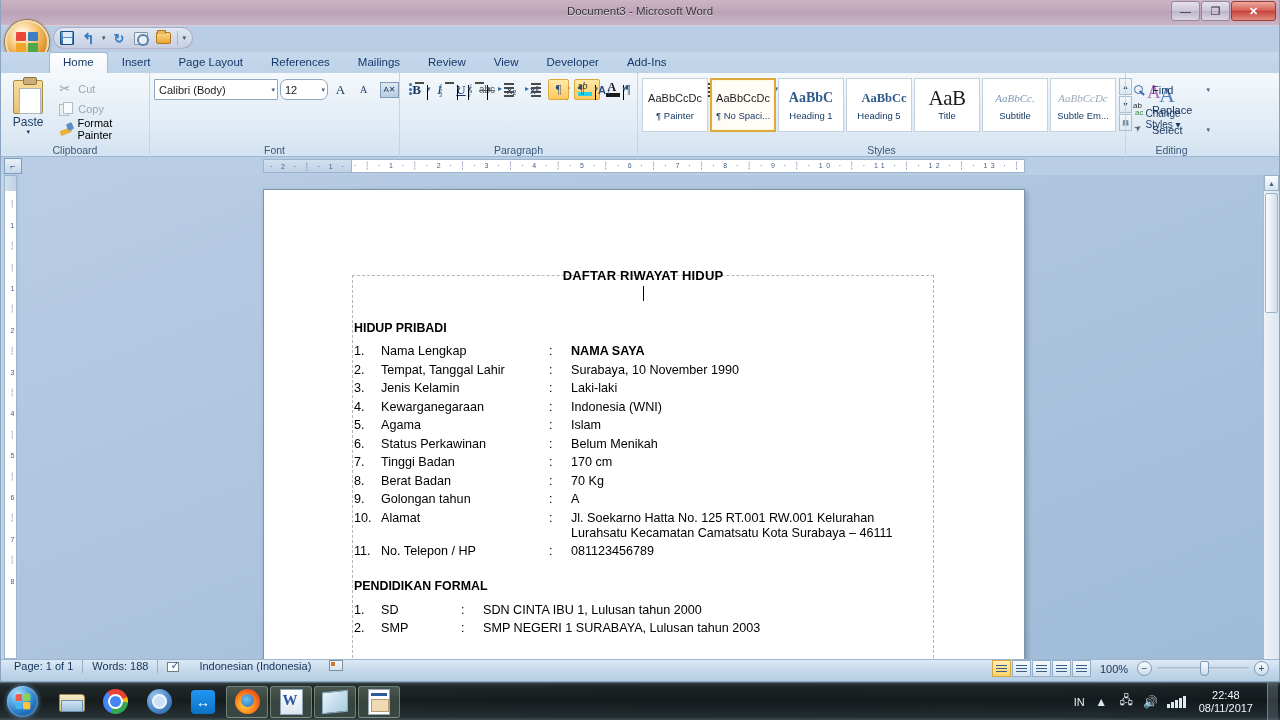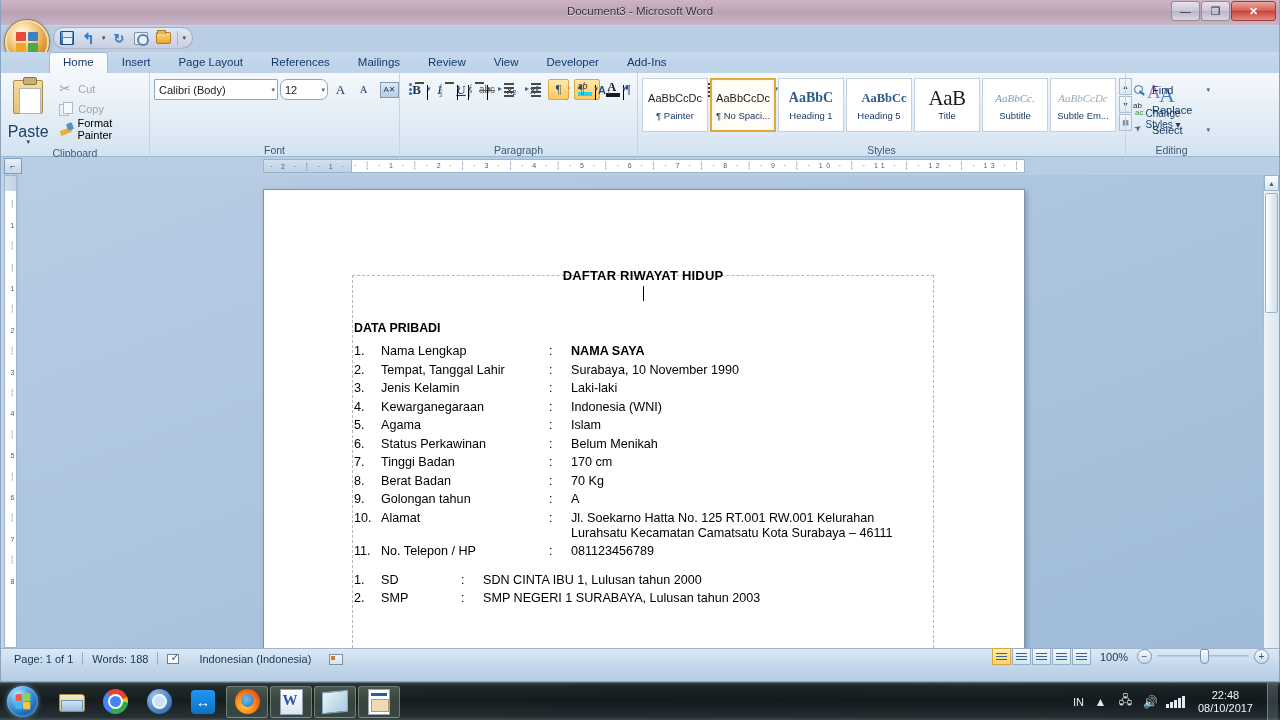--- a/index.html
+++ b/index.html
@@ -126,21 +126,21 @@
 
   
   .clip-group { width: 148px; }
   .paste-btn { width: 52px; display: flex; flex-direction: column; align-items: center; padding-top: 4px; cursor: default; }
   .clipboard-ico {
     width: 30px; height: 34px; background: linear-gradient(to bottom, #f5dca0, #e8c274);
     border: 1px solid #a98b44; border-radius: 2px; position: relative;
   }
   .clipboard-ico::before { content: ""; position: absolute; left: 9px; top: -4px; width: 12px; height: 6px; background: #c9b07a; border: 1px solid #8e7436; border-radius: 2px; }
   .clipboard-ico::after { content: ""; position: absolute; left: 5px; top: 7px; width: 20px; height: 24px; background: #fff; border: 1px solid #aeb6bd; }
-  .paste-label { font-size: 16px; color: #1f4068; margin-top: 12px; line-height: 12px; text-align: center; }
+  .paste-label { font-size: 12px; color: #1f4068; margin-top: 2px; line-height: 12px; text-align: center; }
   .paste-caret { font-size: 7px; color: #1f4068; line-height: 8px; }
   .clip-cmds { display: flex; flex-direction: column; gap: 2px; padding: 4px 0 0 4px; }
   .clip-cmd { display: flex; align-items: center; gap: 5px; height: 18px; font-size: 11px; padding: 0 4px; border-radius: 2px; cursor: default; }
   .clip-cmd.dim { color: #a0a6ab; }
   .cut-ico { width: 14px; height: 14px; color: #9aa1a8; font-size: 13px; line-height: 14px; }
   .copy-ico { width: 14px; height: 14px; position: relative; }
   .copy-ico::before { content: ""; position: absolute; left: 0; top: 2px; width: 8px; height: 10px; border: 1px solid #b4bbc1; background: #eef1f3; }
   .copy-ico::after { content: ""; position: absolute; left: 4px; top: 0; width: 8px; height: 10px; border: 1px solid #b4bbc1; background: #f8fafb; }
   .fp-ico { width: 15px; height: 14px; position: relative; }
   .fp-ico::before { content: ""; position: absolute; left: 1px; top: 7px; width: 12px; height: 5px; background: #e8b23a; transform: rotate(-22deg); border-radius: 1px; }
@@ -326,23 +326,23 @@
 
   .vscroll {
     position: absolute; right: 0; top: 0; bottom: 0; width: 16px;
     background: linear-gradient(to right,#eef3f8,#dbe6f0); border-left: 1px solid #a8bdd2;
   }
   .vs-btn { height: 16px; border: 1px solid #9ab2c8; background: linear-gradient(to bottom,#fbfdfe,#d6e3ef); font-size: 7px; display: flex; align-items: center; justify-content: center; color: #3c5f85; }
   .vs-thumb { position: absolute; left: 1px; right: 1px; top: 18px; height: 120px; border: 1px solid #9ab2c8; border-radius: 2px; background: linear-gradient(to right,#fdfeff,#cfdeec); }
 
   
   .statusbar {
-    height: 22px; flex: none; display: flex; align-items: flex-end;
+    height: 22px; flex: none; display: flex; align-items: flex-start;
     background: linear-gradient(to bottom, #dce9f5 0%, #c3d7ea 55%, #b5cde3 100%);
-    border-top: 1px solid #9db6d0; font-size: 11px; color: #143358; padding: 16px 4px;
+    border-top: 1px solid #9db6d0; font-size: 11px; color: #143358; padding: 0 4px;
   }
   .sb-item { padding: 0 9px; white-space: nowrap; display: flex; align-items: center; gap: 5px; }
   .sb-sep { width: 1px; height: 13px; background: #93aec9; }
   .proof-ico { width: 14px; height: 13px; position: relative; }
   .proof-ico::before { content: ""; position: absolute; left: 0; top: 2px; width: 10px; height: 8px; border: 1px solid #6d7e8d; background: #fbfdfe; }
   .proof-ico::after { content: "✓"; position: absolute; left: 3px; top: -1px; font-size: 11px; color: #2c5a8c; }
   .card-ico { width: 14px; height: 11px; background: linear-gradient(to bottom,#f2f6fa,#d7e3ee); border: 1px solid #7c90a4; position: relative; }
   .card-ico::after { content: ""; position: absolute; left: 1px; top: 1px; width: 4px; height: 4px; background: #d4792c; }
   .sb-right { margin-left: auto; display: flex; align-items: center; gap: 6px; padding-right: 6px; }
   .viewbtns { display: flex; gap: 1px; }
@@ -760,21 +760,21 @@
     <div class="canvas">
       <div class="page">
         <div class="textbounds"></div>
         <div class="doc">
 
           <div class="doc-title">DAFTAR RIWAYAT HIDUP</div>
           <div class="caret-line">
             <span class="caret"></span>
           </div>
 
-          <div class="sec-head">DATA PRIBADI</div>
+          <div class="sec-head">HIDUP PRIBADI</div>
 
           <table class="dtable">
             <tbody>
               <tr>
                 <td class="c-no">1.</td>
                 <td class="c-lbl">Nama Lengkap</td>
                 <td class="c-col">:</td>
                 <td class="bold-val">NAMA SAYA</td>
               </tr>
               <tr>
@@ -833,20 +833,21 @@
               </tr>
               <tr>
                 <td class="c-no">11.</td>
                 <td class="c-lbl">No. Telepon / HP</td>
                 <td class="c-col">:</td>
                 <td>081123456789</td>
               </tr>
             </tbody>
           </table>
 
+          <div class="sec-head">PENDIDIKAN FORMAL</div>
 
           <table class="edu-table">
             <tbody>
               <tr>
                 <td class="e-no">1.</td>
                 <td class="e-lbl">SD</td>
                 <td class="e-col">:</td>
                 <td>SDN CINTA IBU 1, Lulusan tahun 2000</td>
               </tr>
               <tr>
@@ -979,17 +980,17 @@
       <span class="bars">
           <i></i>
           <i></i>
           <i></i>
           <i></i>
           <i></i>
         </span>
     </div>
     <div class="clock">
       <div>22:48</div>
-      <div>08/10/2017</div>
+      <div>08/11/2017</div>
     </div>
     <div class="show-desktop"></div>
   </div>
 </div>
 
 </body></html>

